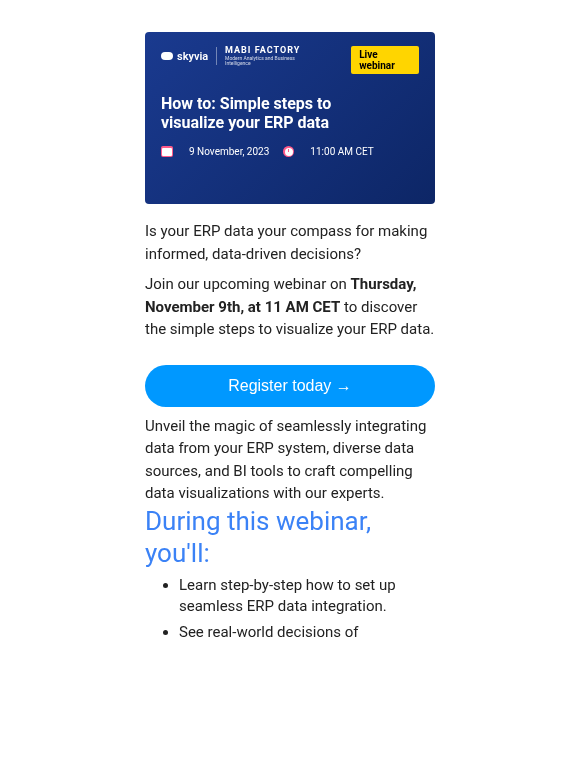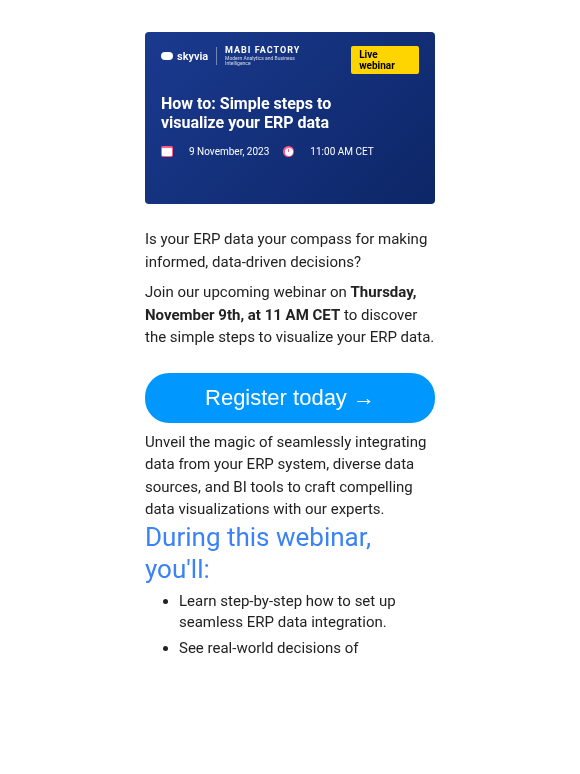--- a/index.html
+++ b/index.html
@@ -132,35 +132,35 @@
     position: absolute;
     top: 3px;
     left: 5px;
     width: 1px;
     height: 3px;
     background: #ff5a8a;
   }
   .body-text {
     font-size: 15px;
     line-height: 1.5;
-    margin-top: 24px;
+    margin-top: 16px;
     color: #222;
   }
   .body-text.second {
     margin-top: 8px;
   }
   .bold { font-weight: 700; }
   .cta {
     display: block;
     background: #0098ff;
     color: #fff;
     text-align: center;
     padding: 12px 10px;
     border-radius: 24px;
-    font-size: 22px;
+    font-size: 16px;
     margin-top: 24px;
     text-decoration: none;
     cursor: pointer;
     border: none;
     width: 100%;
   }
   .heading2 {
     font-size: 26px;
     font-weight: 400;
     line-height: 1.25;

